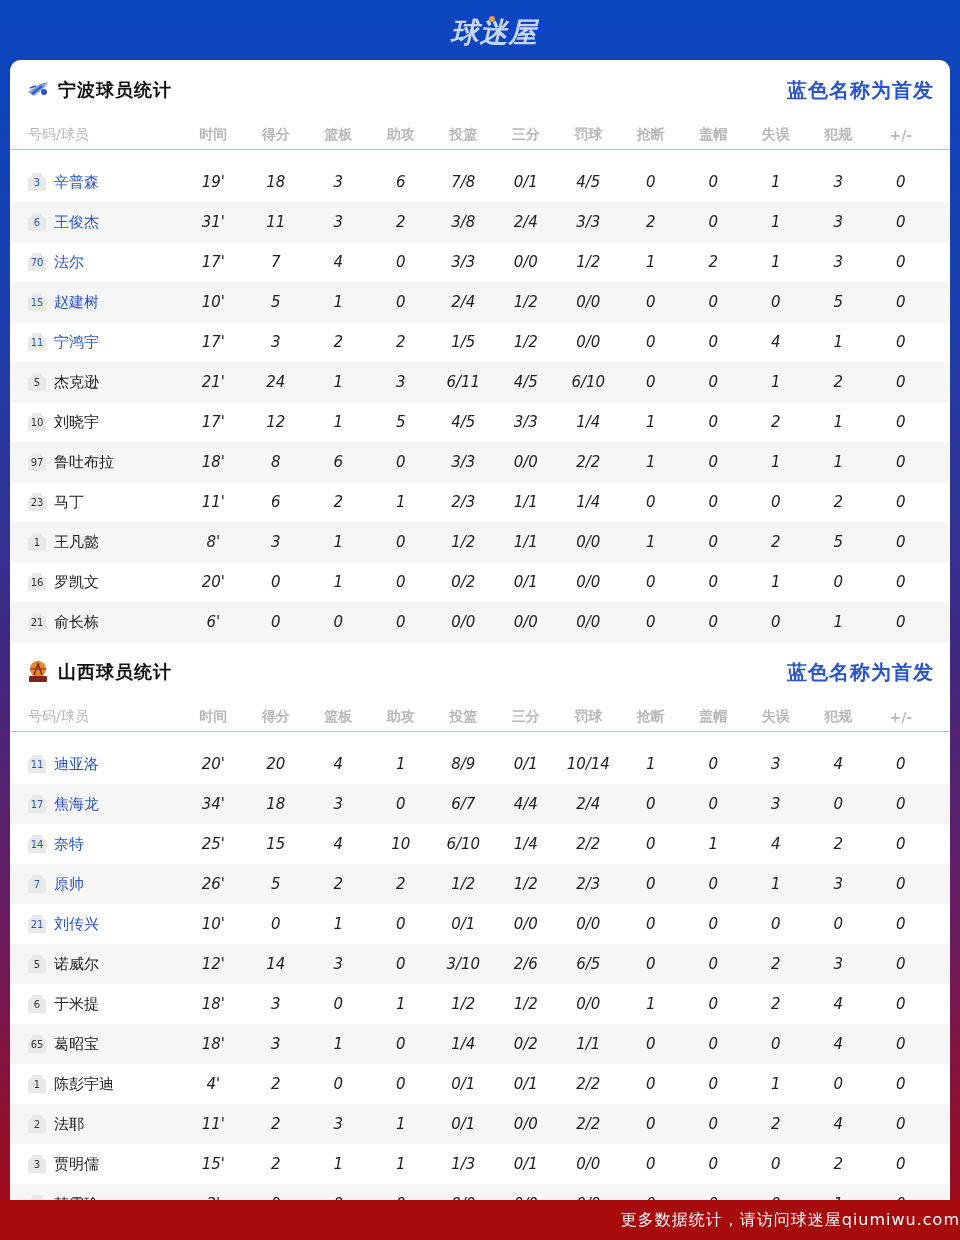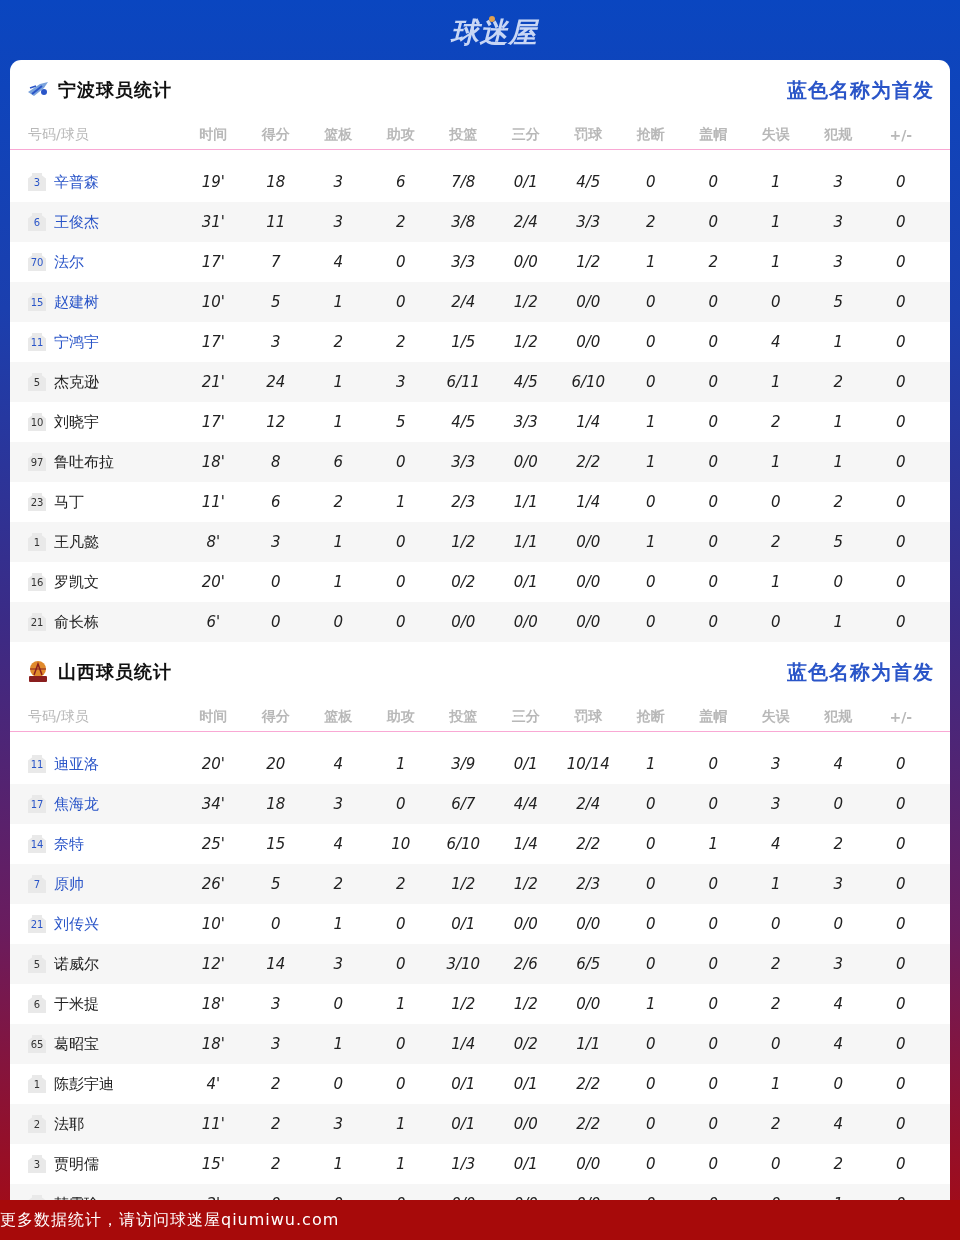--- a/index.html
+++ b/index.html
@@ -51,21 +51,21 @@
     }
     .starter .jersey { color: #2a55c8; }
     .starter .pname { color: #2a55c8; }
     .cell {
       width: 62.5px; text-align: center; font-size: 15px; color: #222;
       font-family: "DejaVu Sans", sans-serif; font-style: italic;
     }
     .header .cell { font-style: normal; font-weight: bold; }
     .footer {
       position: absolute; left: 0; top: 1200px; width: 960px; height: 40px;
-      display: flex; align-items: center; justify-content: flex-start;
+      display: flex; align-items: center; justify-content: flex-end;
       background: #a70a0a; color: #ffffff; font-size: 16px; letter-spacing: 1px;
     }
   </style>
 </head>
 <body>
 
 <div class="topbar">
   <div class="brand">
     <span>球迷屋</span>
     <span class="dot"></span>
@@ -353,21 +353,21 @@
     <div class="rows">
           <div class="row starter">
             <div class="player-col">
               <span class="jersey">11</span>
               <span class="pname">迪亚洛</span>
             </div>
             <div class="cell">20'</div>
             <div class="cell">20</div>
             <div class="cell">4</div>
             <div class="cell">1</div>
-            <div class="cell">3/9</div>
+            <div class="cell">8/9</div>
             <div class="cell">0/1</div>
             <div class="cell">10/14</div>
             <div class="cell">1</div>
             <div class="cell">0</div>
             <div class="cell">3</div>
             <div class="cell">4</div>
             <div class="cell">0</div>
           </div>
           <div class="row alt starter">
             <div class="player-col">

